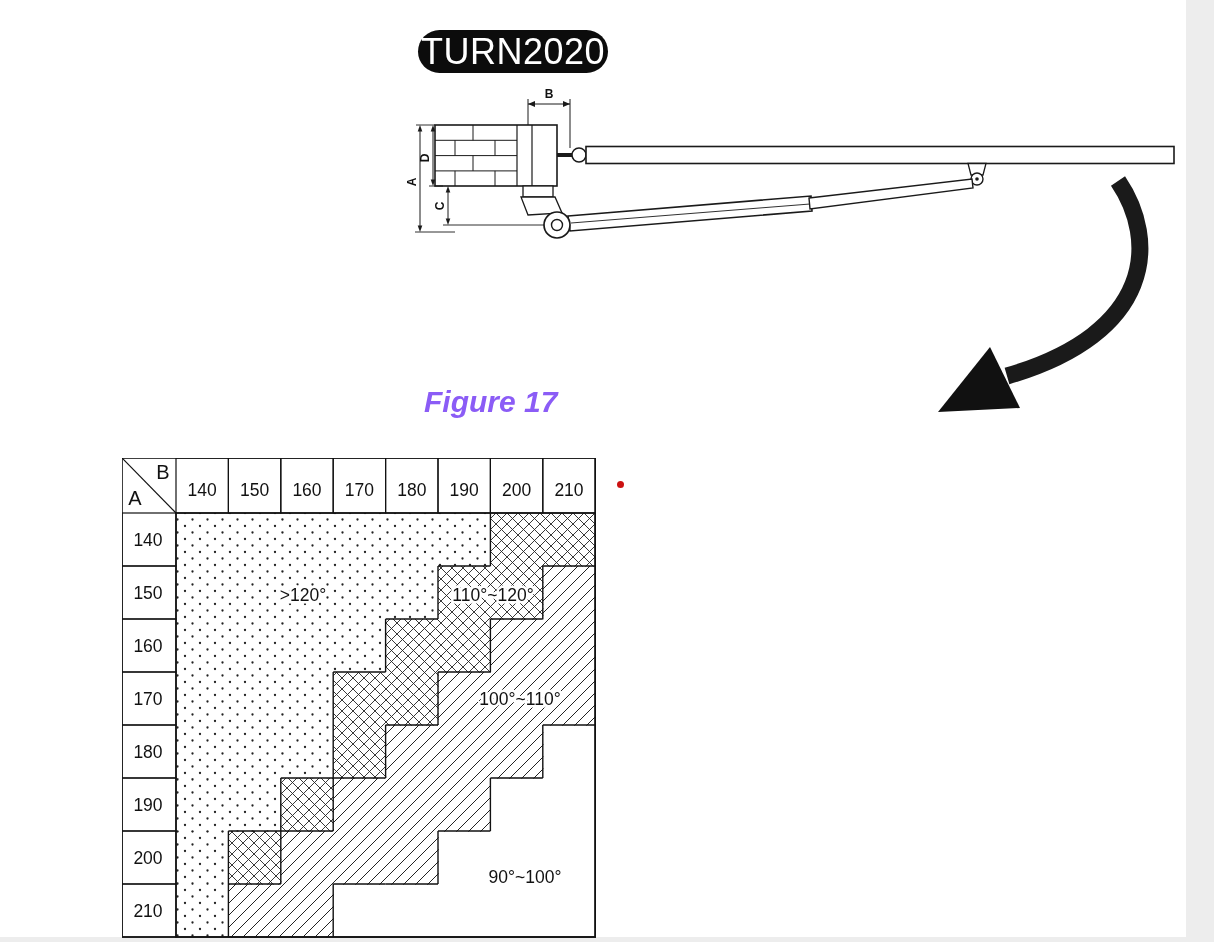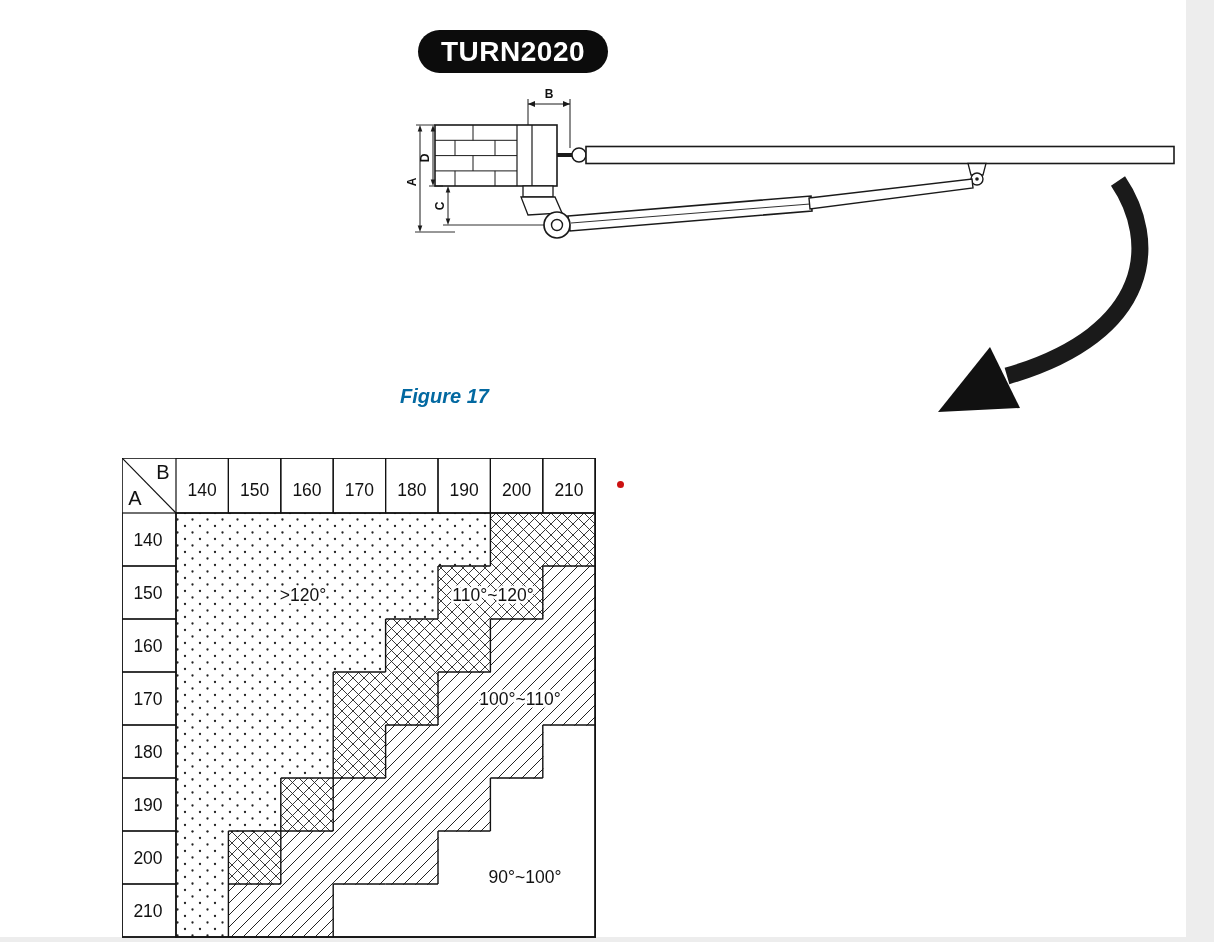--- a/index.html
+++ b/index.html
@@ -6,26 +6,26 @@
   .page {
     position:relative; width:1214px; height:942px; background:#ffffff;
     font-family:"Liberation Sans", sans-serif; overflow:hidden;
   }
   .page-edge-right { position:absolute; right:0; top:0; width:28px; height:100%; background:#ededed; }
   .page-edge-bottom { position:absolute; left:0; bottom:0; width:100%; height:5px; background:#ededed; }
   .badge {
     position:absolute; left:418px; top:30px; width:190px; height:43px;
     background:#0c0c0c; border-radius:22px; color:#ffffff;
     display:flex; align-items:center; justify-content:center;
-    font-size:28px; font-weight:bold; letter-spacing:0.5px;
+    font-size:36px; font-weight:normal; letter-spacing:0.5px;
   }
   .drawing { position:absolute; left:395px; top:85px; }
   .figure-caption {
-    position:absolute; left:400px; top:385px;
-    font-size:20px; font-weight:bold; font-style:italic; color:#0369a1;
+    position:absolute; left:424px; top:385px;
+    font-size:30px; font-weight:bold; font-style:italic; color:#8b5cf6;
   }
   .chart { position:absolute; left:122px; top:458px; }
   .red-dot { position:absolute; left:617px; top:481px; width:7px; height:7px; border-radius:50%; background:#cc1111; }
   #drawing-svg line, #drawing-svg path, #drawing-svg polyline { stroke:#1a1a1a; fill:none; }
   #drawing-svg .fw { fill:#ffffff; stroke:#1a1a1a; }
   #drawing-svg text { font-family:"Liberation Sans", sans-serif; font-weight:bold; font-size:12px; fill:#111111; }
   #chart-svg text { font-family:"Liberation Sans", sans-serif; }
 </style>
 </head>
 <body>

